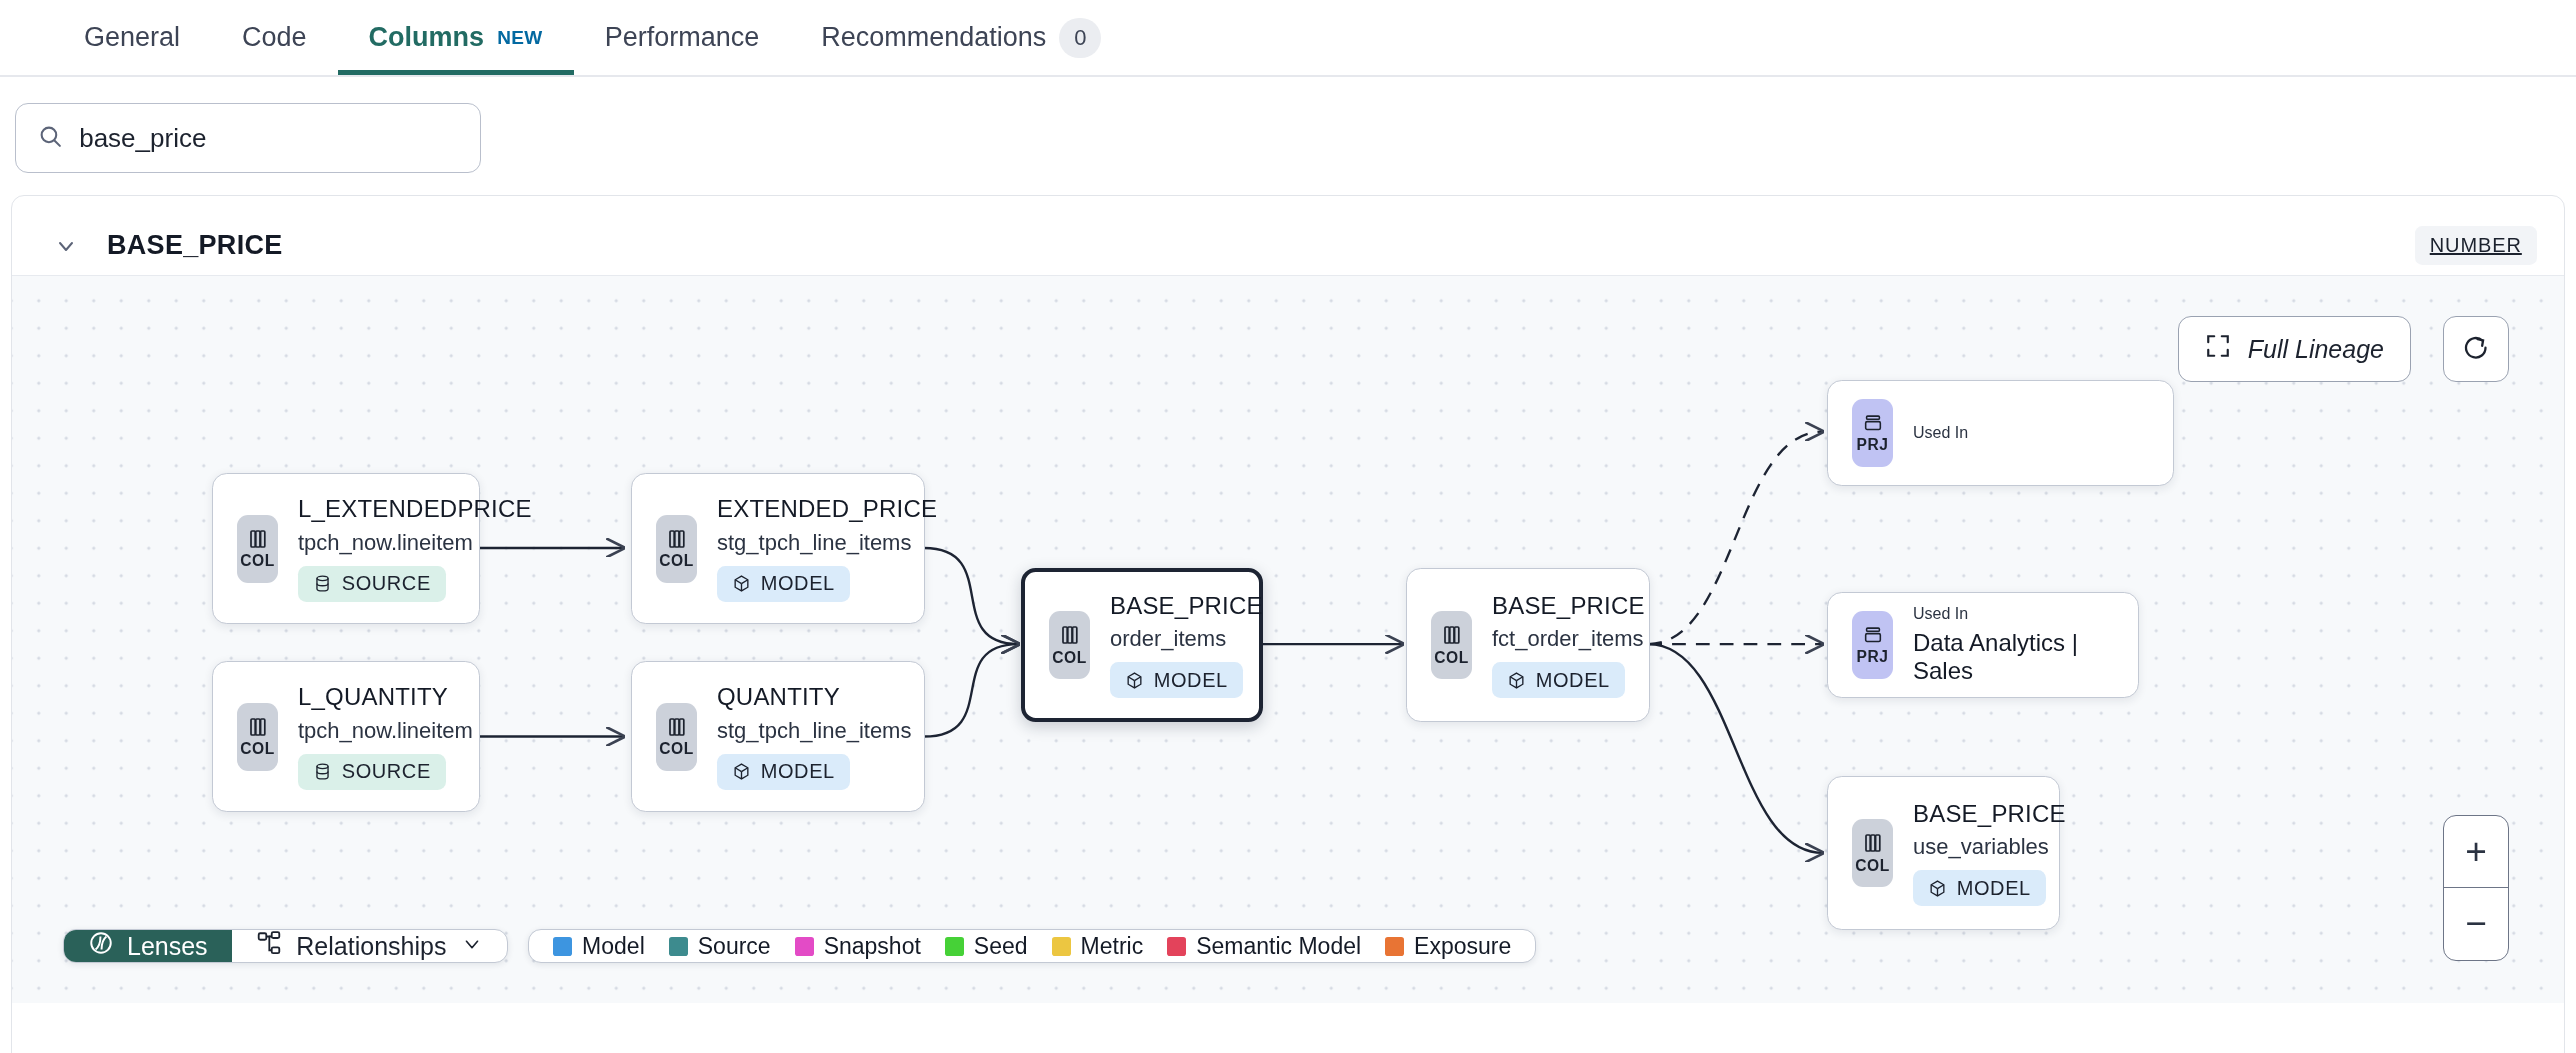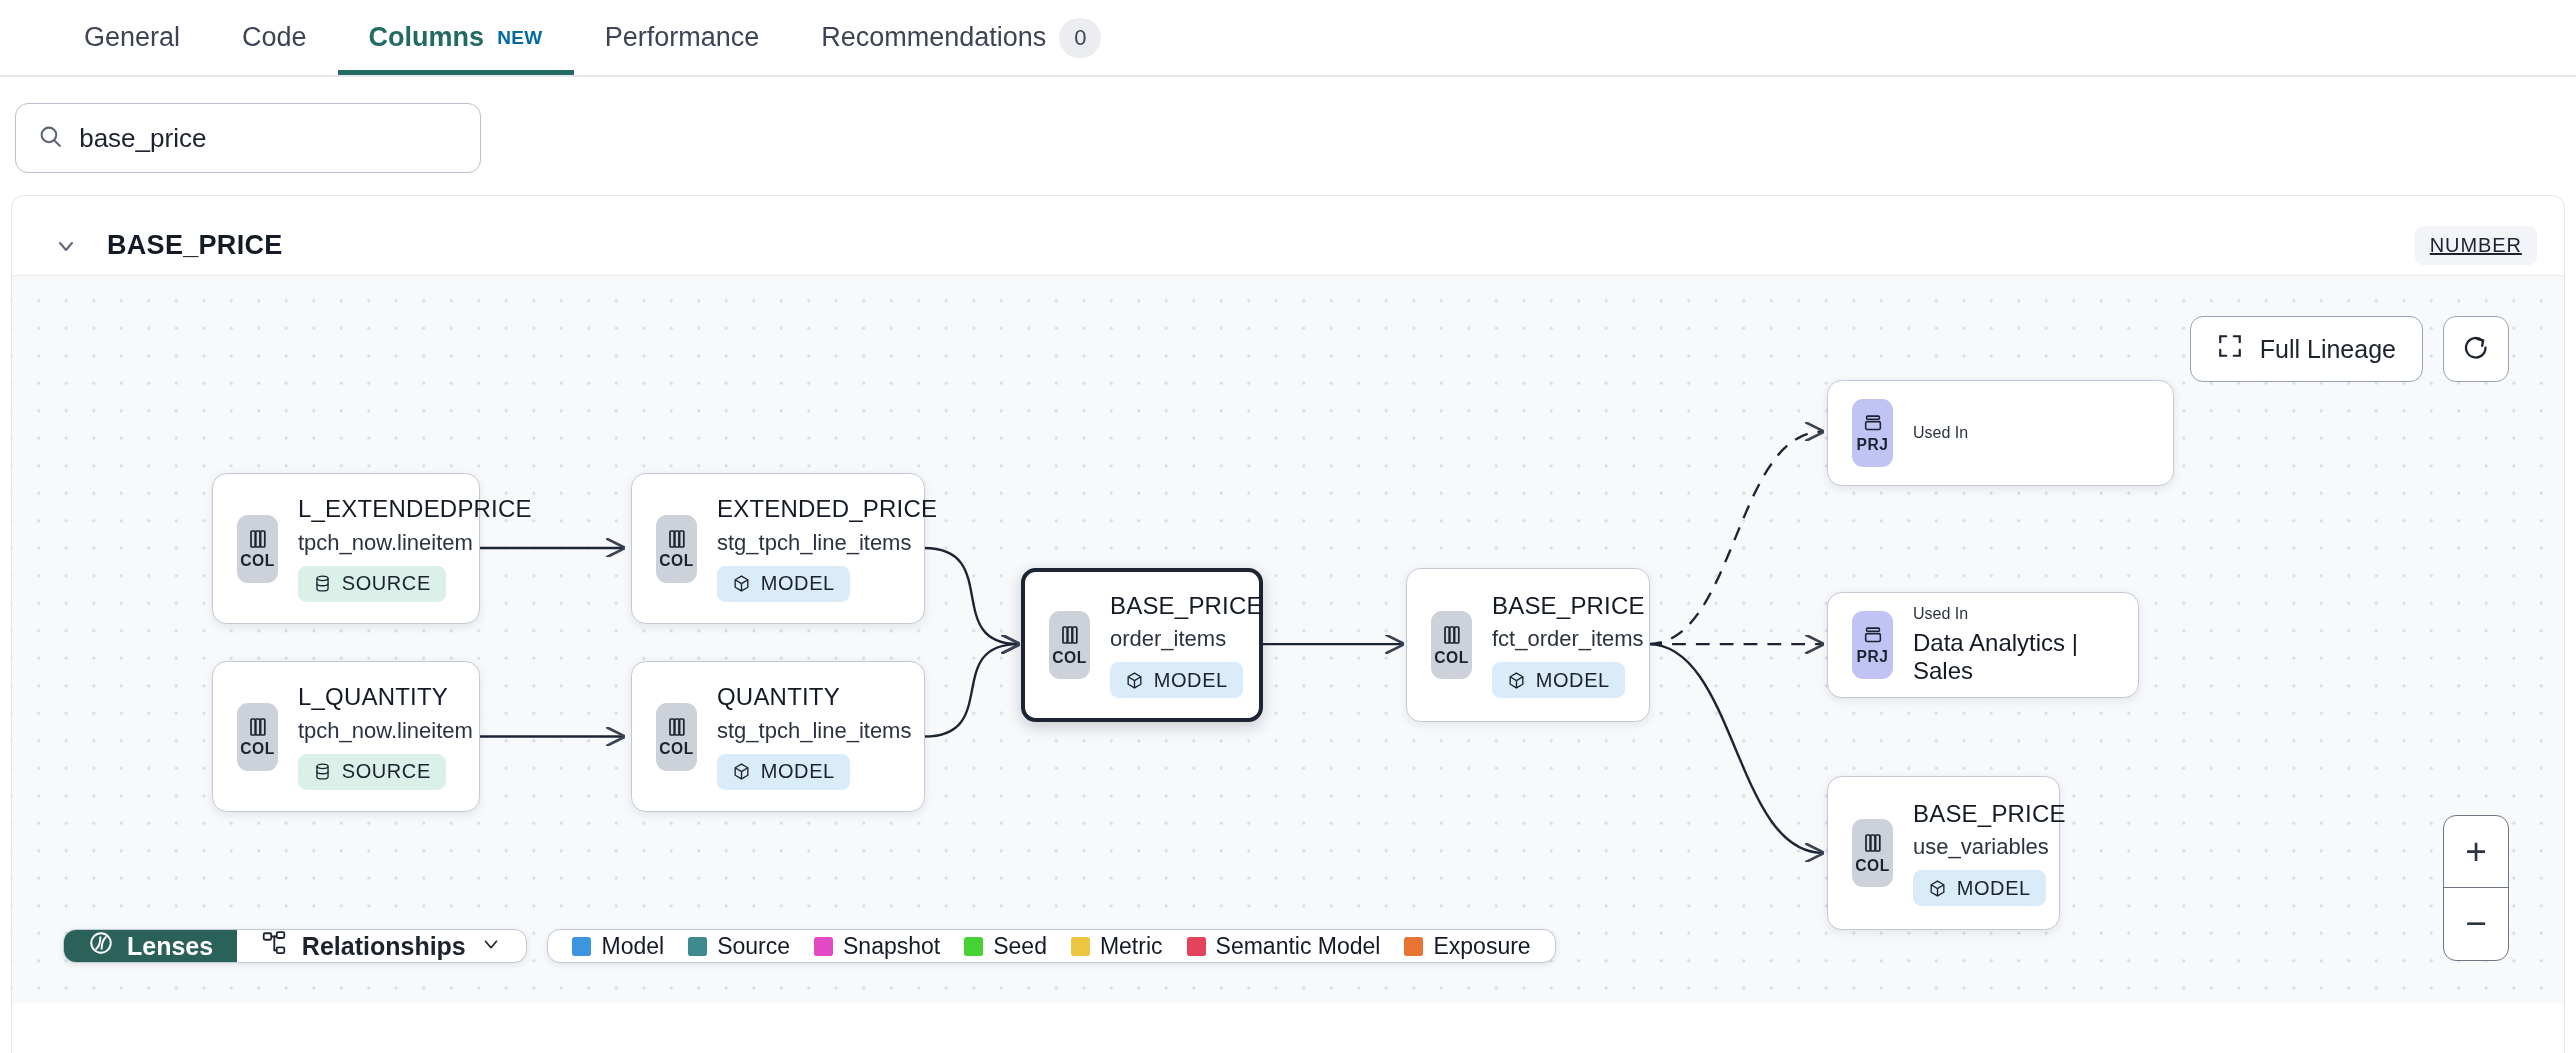--- a/index.html
+++ b/index.html
@@ -212,22 +212,23 @@
   .node.prj-node { padding: 0 24px; }
   .prj-body { display: flex; flex-direction: column; gap: 5.5px; }
   .prj-label { font-size: 16px; color: #2b3342; }
   .prj-name { font-size: 24px; color: #141a26; }
 
   
   .topright {
     position: absolute;
     top: 40px; right: 55px;
     display: flex;
-    gap: 20px;
+    gap: 32px;
     z-index: 5;
+    font-style: italic;
   }
   .btn-full {
     height: 66px;
     background: #fff;
     border: 1.8px solid #9aa2b1;
     border-radius: 13px;
     display: flex;
     align-items: center;
     gap: 16.5px;
     padding: 0 26px;
@@ -270,21 +271,20 @@
     align-items: stretch;
     z-index: 5;
   }
   .lensgrp {
     display: flex;
     border: 1.8px solid #c3c9d4;
     border-radius: 13px;
     overflow: hidden;
     background: #fff;
     box-shadow: 0 1.8px 6.4px rgba(25,35,60,.10);
-    font-weight: bold;
   }
   .lenses {
     background: #2a6159;
     color: #fff;
     display: flex; align-items: center; gap: 13px;
     padding: 0 24px;
     font-size: 25px;
     cursor: pointer;
   }
   .relationships {

